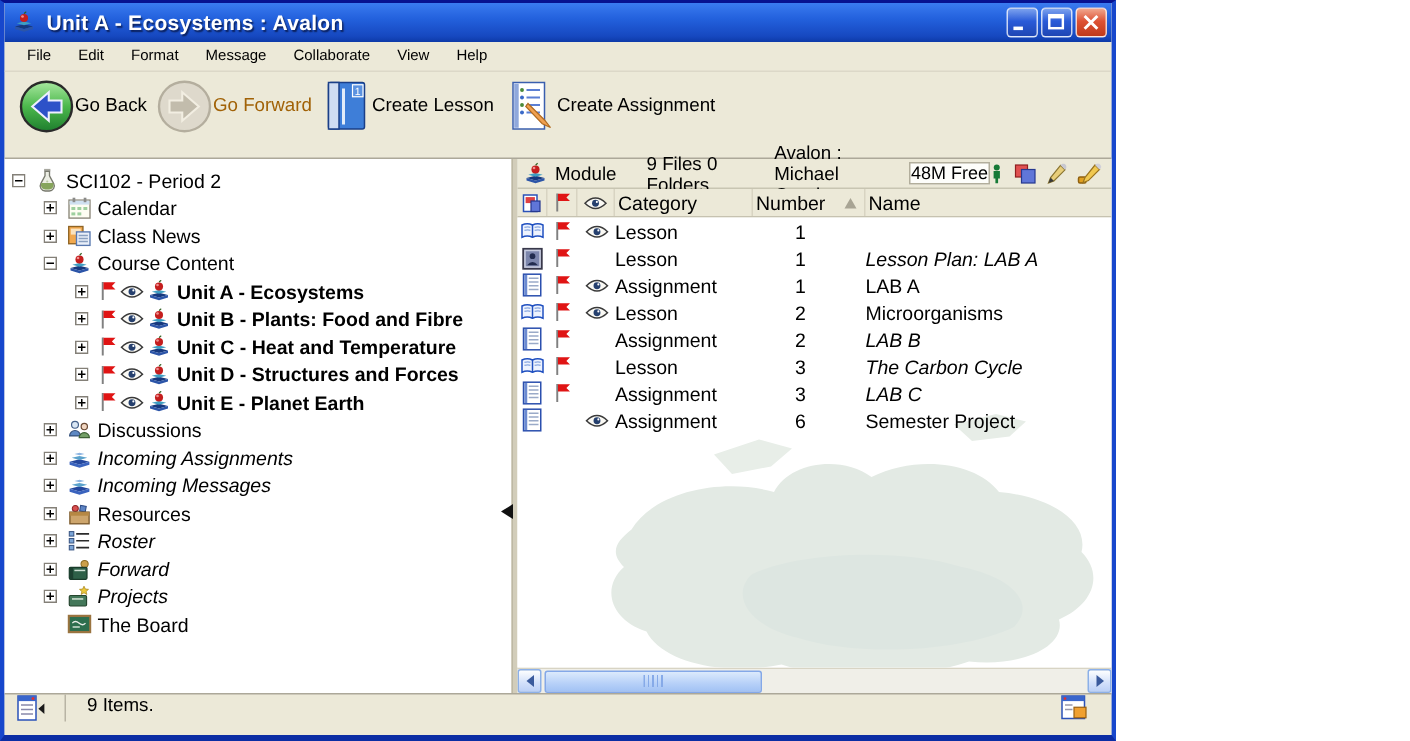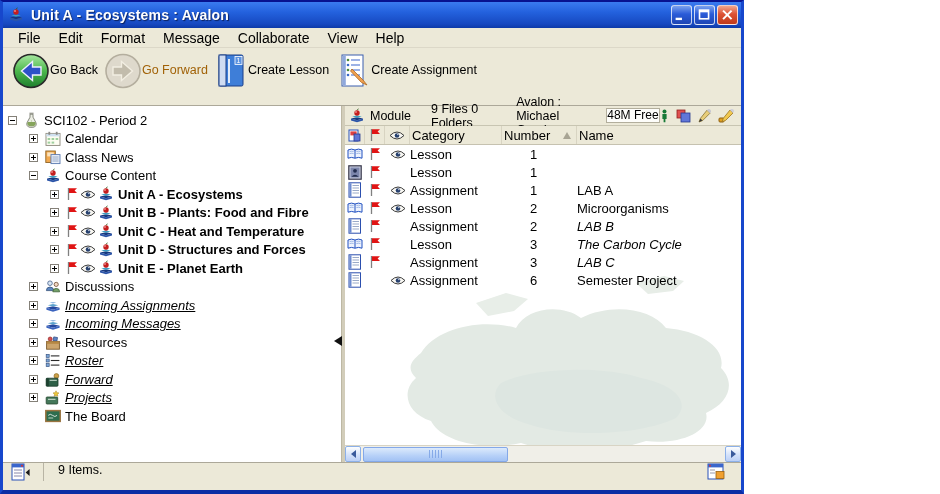--- a/index.html
+++ b/index.html
@@ -18,41 +18,41 @@
   .win-buttons { margin-left:auto; display:flex; gap:2px; }
   .wbtn { width:21px; height:20px; border-radius:3px; border:1px solid rgba(255,255,255,.75);
     display:flex; align-items:center; justify-content:center; }
   .wbtn.minmax { background:linear-gradient(180deg,#7ba1ee 0%,#2a5bd8 45%,#1e46b4 100%); }
   .wbtn.close  { background:linear-gradient(180deg,#f0a58c 0%,#dd5235 45%,#c03a1a 100%); }
   .cursor { position:absolute; left:868px; top:0px; z-index:50; pointer-events:none; }
 
   
   .menubar { height:20px; background:#ece9d8; display:flex; align-items:center; padding-left:6px;
     border-bottom:1px solid #dcd8c8; }
-  .menu-item { padding:2px 9px; font-size:14px; }
+  .menu-item { padding:2px 9px; font-size:10px; }
 
   
   .toolbar { height:58px; background:#ece9d8; border-bottom:1px solid #aca899;
     display:flex; align-items:flex-start; padding:3px 4px 0 6px; }
   .tool-btn { display:flex; flex-direction:row; align-items:center; padding:1px 3px; }
   .tool-ic { height:37px; display:flex; align-items:center; }
   .tool-label { font-size:12.5px; margin-top:-1px; }
   .tool-btn.disabled .tool-label { color:#a16207; }
 
   
   .main { height:356px; display:flex; background:#fff; }
   .tree { width:338px; background:#fff; padding-top:5px; overflow:hidden; }
   .tree-row { height:18.5px; display:flex; align-items:center; white-space:nowrap; }
   .exp { width:9px; height:9px; margin-right:7px; flex:none; display:flex; }
   .t-flag { width:12px; margin-right:2px; flex:none; display:flex; }
   .t-eye  { width:16px; margin-right:2px; flex:none; display:flex; }
   .t-ic   { width:16px; margin-right:4px; flex:none; display:flex; align-items:center; }
   .t-label { font-size:13px; }
   .t-label.b { font-weight:bold; }
-  .t-label.i { font-style:italic;text-decoration:underline; }
+  .t-label.i { font-style:italic; }
 
   .splitter { width:4px; background:#d2cdba; border-left:1px solid #bdb8a4; position:relative; }
   .collapse-arrow { position:absolute; left:-8px; top:230px; width:0; height:0;
     border-top:5px solid transparent; border-bottom:5px solid transparent; border-right:8px solid #111; }
 
   
   .content { flex:1; display:flex; flex-direction:column; background:#fff; min-width:0; }
   .infobar { height:20px; background:#ece9d8; border-bottom:1px solid #c8c5b2;
     display:flex; align-items:center; font-size:12.5px; padding:0 6px 0 4px; }
   .infobar .ib-ic { width:17px; display:flex; margin-right:5px; }
@@ -740,20 +740,21 @@
               </span>
               <span class="lcell c icn">
                 <svg width="12" height="14" viewBox="0 0 12 14">
                   <line x1="2.5" y1="1" x2="2.5" y2="13" stroke="#808080" stroke-width="1.3"></line>
                   <path d="M3 1.2h8L8.6 3.6 11 6H3z" fill="#e01414"></path>
                 </svg>
               </span>
               <span class="lcell c icn"></span>
               <span class="lcell">Lesson</span>
               <span class="lcell num">1</span>
+              <span class="lcell name i">Lesson Plan: LAB A</span>
             </div>
             <div class="lrow">
               <span class="lcell c icn">
                 <svg width="14" height="16" viewBox="0 0 14 16">
                   <rect x="1" y="0.8" width="11.5" height="14.4" fill="#fff" stroke="#2b4fae"></rect>
                   <rect x="1.5" y="1.3" width="2" height="13.4" fill="#6b8ad0"></rect>
                   <g stroke="#9aaac8">
                     <line x1="4.5" y1="3.5" x2="11" y2="3.5"></line>
                     <line x1="4.5" y1="6" x2="11" y2="6"></line>
                     <line x1="4.5" y1="8.5" x2="11" y2="8.5"></line>

